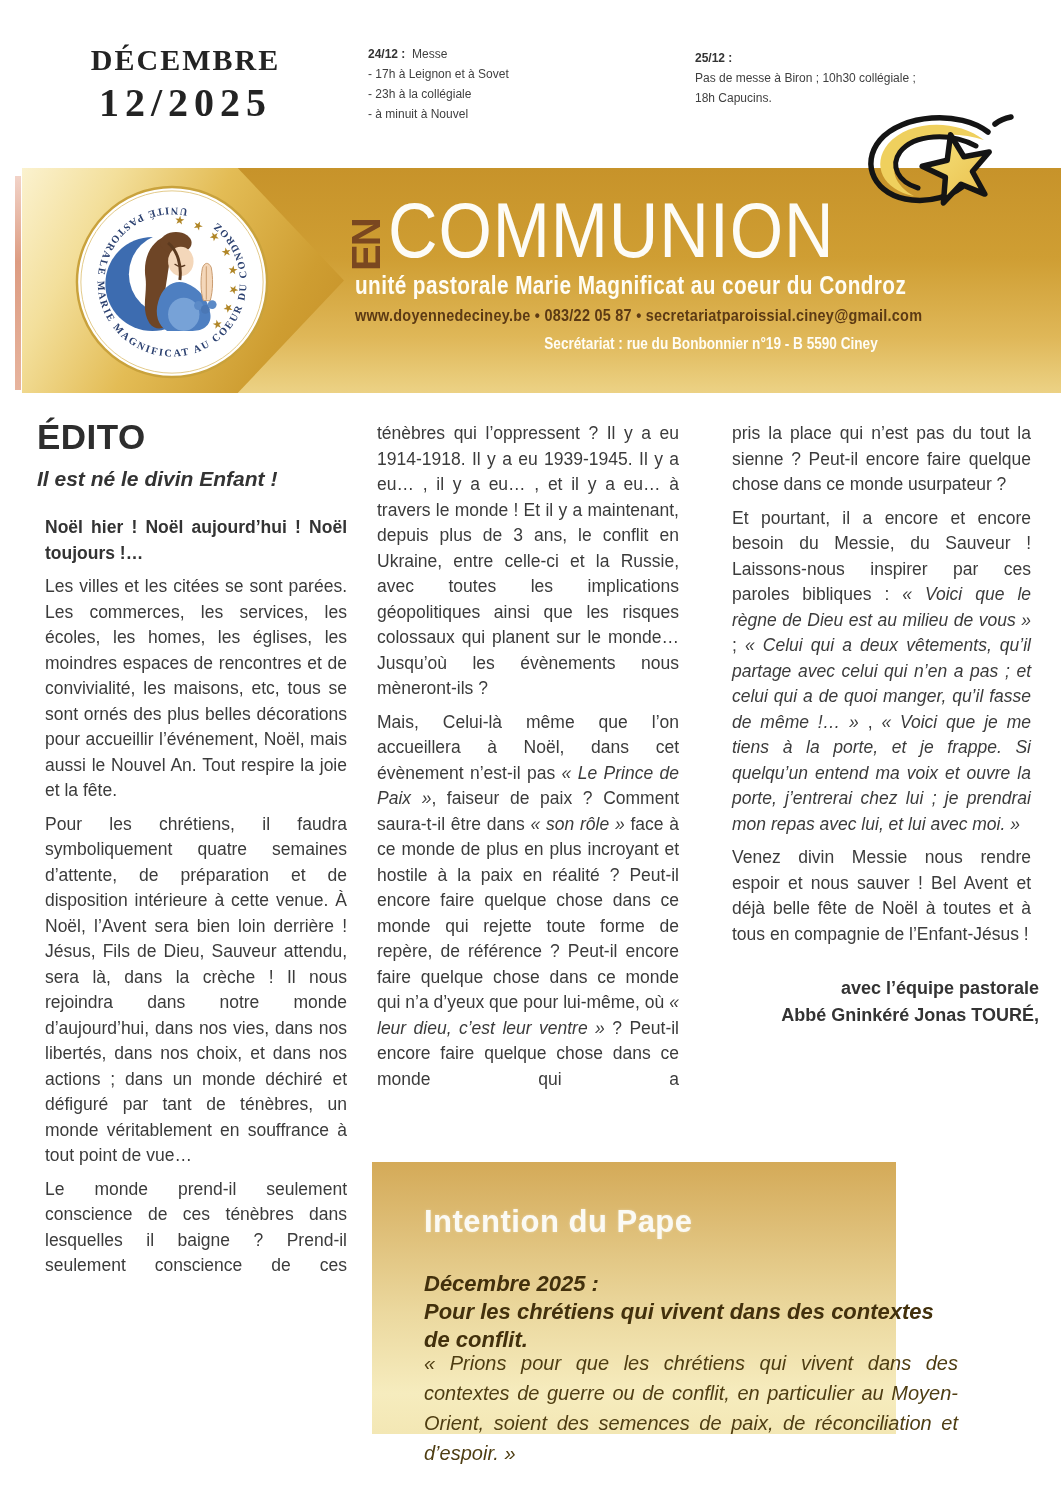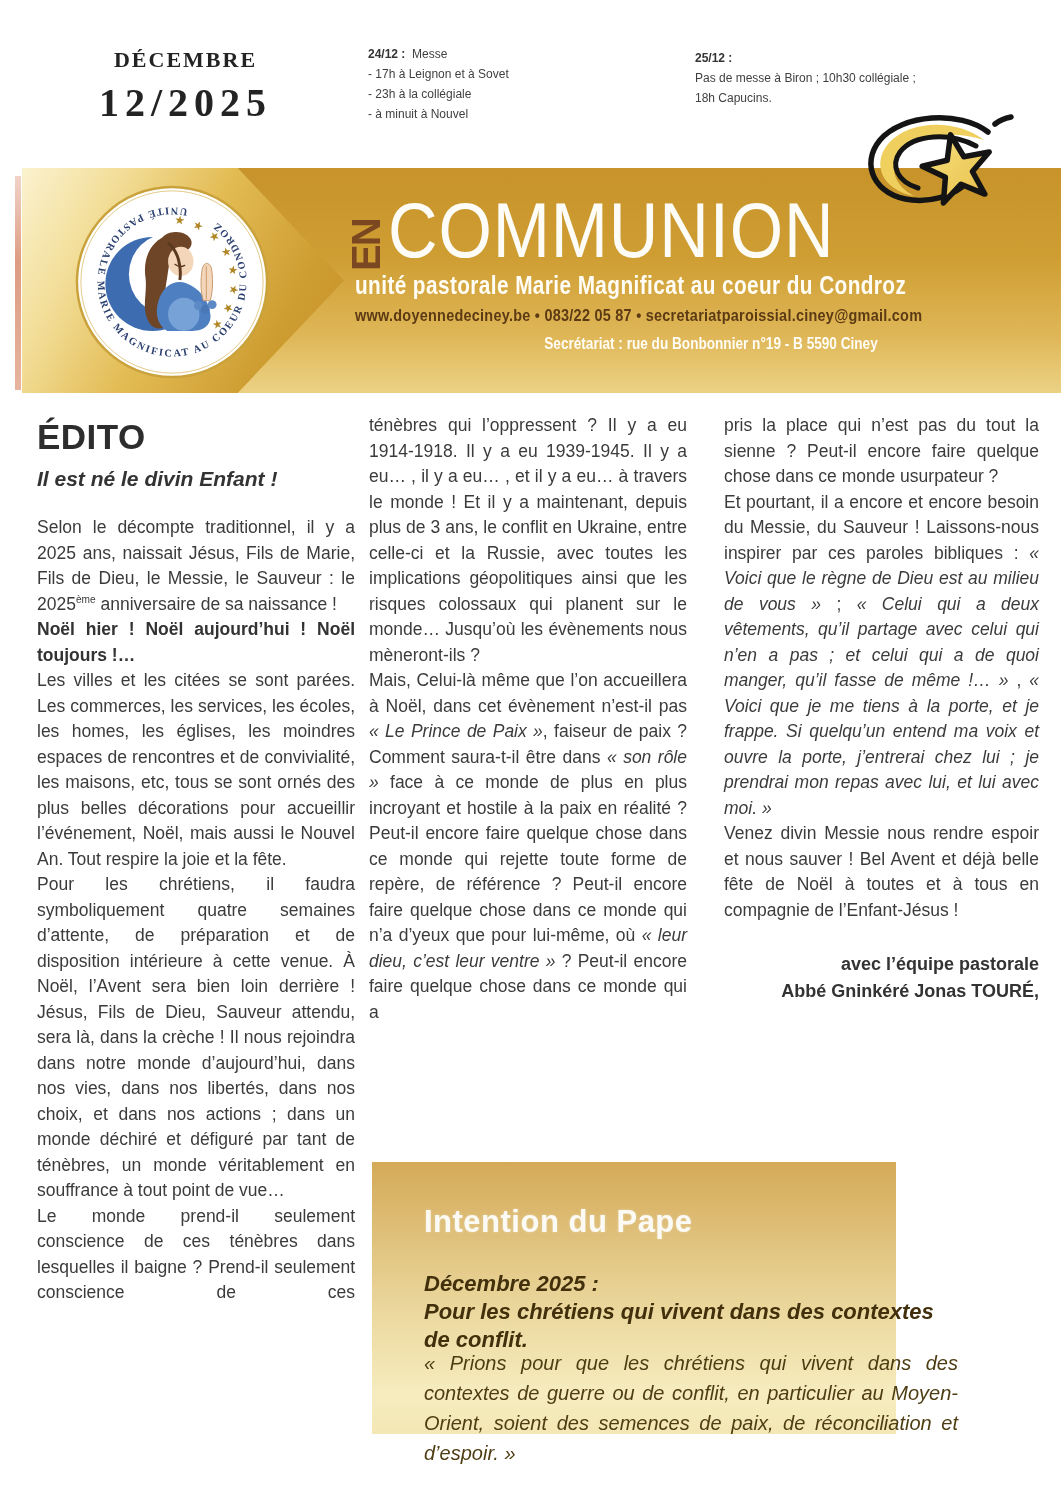--- a/index.html
+++ b/index.html
@@ -3,21 +3,21 @@
 <meta charset="utf-8">
 <style>
   html,body{margin:0;padding:0;background:#e8e8e8;}
   #page{position:relative;width:1061px;height:1500px;background:#ffffff;overflow:hidden;
         font-family:"Liberation Sans","DejaVu Sans",sans-serif;color:#383838;}
   .abs{position:absolute;}
 
   
   .masthead-date{left:78px;top:40px;width:215px;text-align:center;
       font-family:"Liberation Serif","DejaVu Serif",serif;font-weight:700;color:#232323;}
-  .masthead-date .month{font-size:22px;letter-spacing:2px;line-height:40px;}
+  .masthead-date .month{font-size:30px;letter-spacing:2px;line-height:40px;}
   .masthead-date .issue{font-size:40px;letter-spacing:6px;line-height:46px;}
   .sched{font-size:12px;line-height:20px;color:#3f3f3f;}
   .sched .bd{font-weight:700;color:#343434;}
   #sched24{left:368px;top:44px;width:290px;}
   #sched25{left:695px;top:48px;width:330px;}
 
   
   #side-strip{left:15px;top:176px;width:6px;height:214px;
       background:linear-gradient(180deg,#F2D3C8,#DD9C82 40%,#E7B49E);}
   #banner{left:22px;top:168px;width:1039px;height:225px;
@@ -37,21 +37,21 @@
       color:#5C3A14;transform:scaleX(.85);transform-origin:left top;white-space:nowrap;letter-spacing:.3px;}
   #banner-secr{left:423px;top:166px;width:532px;text-align:center;font-size:17px;font-weight:700;
       color:#FFFDF5;transform:scaleX(.8);transform-origin:center top;white-space:nowrap;}
   #comet-svg{left:838px;top:106px;width:176px;height:118px;z-index:5;}
 
   
   .col{top:413px;font-size:17.5px;line-height:25.5px;text-align:justify;color:#3b3b3b;}
   #col1{left:37px;width:318px;top:415px;}
   #col2{left:369px;width:318px;z-index:1;}
   #col3{left:724px;width:315px;z-index:1;}
-  .col p{margin:0;}
+  .col p{margin:8px;}
   .col .bd{font-weight:700;color:#333;}
   .it{font-style:italic;}
   sup{font-size:.58em;line-height:0;}
   .cont{text-align-last:justify;}
   #edito-title{font-size:35px;font-weight:700;color:#2d2d2d;line-height:44px;margin:0 0 6px 0;
       letter-spacing:.5px;text-align:left;}
   #edito-sub{font-size:21px;font-weight:700;font-style:italic;color:#333;margin:0 0 22px 0;
       line-height:28px;text-align:left;}
   #signature{margin-top:28px;text-align:right;font-weight:700;color:#333;font-size:18px;line-height:27px;}
 
@@ -149,21 +149,20 @@
     <path d="M146,34 C118,12 70,14 50,38 C33,59 45,84 76,90 C57,80 50,62 62,47 C78,28 116,24 146,34 Z" fill="#EFD05E"></path>
     <path d="M150,26 C122,4 64,8 42,34 C22,58 36,90 74,94 C94,96 112,90 124,81" stroke="#141414" stroke-width="5.5" fill="none" stroke-linecap="round"></path>
     <path d="M138,40 C112,26 76,28 62,46 C52,60 60,76 80,82" stroke="#141414" stroke-width="5" fill="none" stroke-linecap="round"></path>
     <path d="M157,18 C162,14 168,12 173,11" stroke="#141414" stroke-width="5.5" fill="none" stroke-linecap="round"></path>
     <polygon points="112.5,28.8 125.9,50.8 151.2,46 134.4,65.5 146.8,88.1 123,78.2 105.4,96.9 107.4,71.3 84.2,60.2 109.2,54.3" fill="url(#goldgrad)" stroke="#141414" stroke-width="5.5" stroke-linejoin="round"></polygon>
   </svg>
 
   <div id="col1" class="abs col">
     <h1 id="edito-title">ÉDITO</h1>
     <h2 id="edito-sub">Il est né le divin Enfant !</h2>
-    <p><span>Selon le décompte traditionnel, il y a 2025 ans, naissait Jésus, Fils de Marie, Fils de Dieu, le Messie, le Sauveur : le 2025</span><sup>ème</sup><span> anniversaire de sa naissance !</span></p>
     <p class="bd">Noël hier ! Noël aujourd’hui ! Noël toujours !…</p>
     <p>Les villes et les citées se sont parées. Les commerces, les services, les écoles, les homes, les églises, les moindres espaces de rencontres et de convivialité, les maisons, etc, tous se sont ornés des plus belles décorations pour accueillir l’événement, Noël, mais aussi le Nouvel An. Tout respire la joie et la fête.</p>
     <p>Pour les chrétiens, il faudra symboliquement quatre semaines d’attente, de préparation et de disposition intérieure à cette venue. À Noël, l’Avent sera bien loin derrière ! Jésus, Fils de Dieu, Sauveur attendu, sera là, dans la crèche ! Il nous rejoindra dans notre monde d’aujourd’hui, dans nos vies, dans nos libertés, dans nos choix, et dans nos actions ; dans un monde déchiré et défiguré par tant de ténèbres, un monde véritablement en souffrance à tout point de vue…</p>
     <p class="cont">Le monde prend-il seulement conscience de ces ténèbres dans lesquelles il baigne ? Prend-il seulement conscience de ces</p>
   </div>
 
   <div id="col2" class="abs col">
     <p>ténèbres qui l’oppressent ? Il y a eu 1914-1918. Il y a eu 1939-1945. Il y a eu… , il y a eu… , et il y a eu… à travers le monde ! Et il y a maintenant, depuis plus de 3 ans, le conflit en Ukraine, entre celle-ci et la Russie, avec toutes les implications géopolitiques ainsi que les risques colossaux qui planent sur le monde… Jusqu’où les évènements nous mèneront-ils ?</p>
     <p class="cont"><span>Mais, Celui-là même que l’on accueillera à Noël, dans cet évènement n’est-il pas </span><span class="it">« Le Prince de Paix »</span><span>, faiseur de paix ? Comment saura-t-il être dans </span><span class="it">« son rôle »</span><span> face à ce monde de plus en plus incroyant et hostile à la paix en réalité ? Peut-il encore faire quelque chose dans ce monde qui rejette toute forme de repère, de référence ? Peut-il encore faire quelque chose dans ce monde qui n’a d’yeux que pour lui-même, où </span><span class="it">« leur dieu, c’est leur ventre »</span><span> ? Peut-il encore faire quelque chose dans ce monde qui a</span></p>
   </div>

